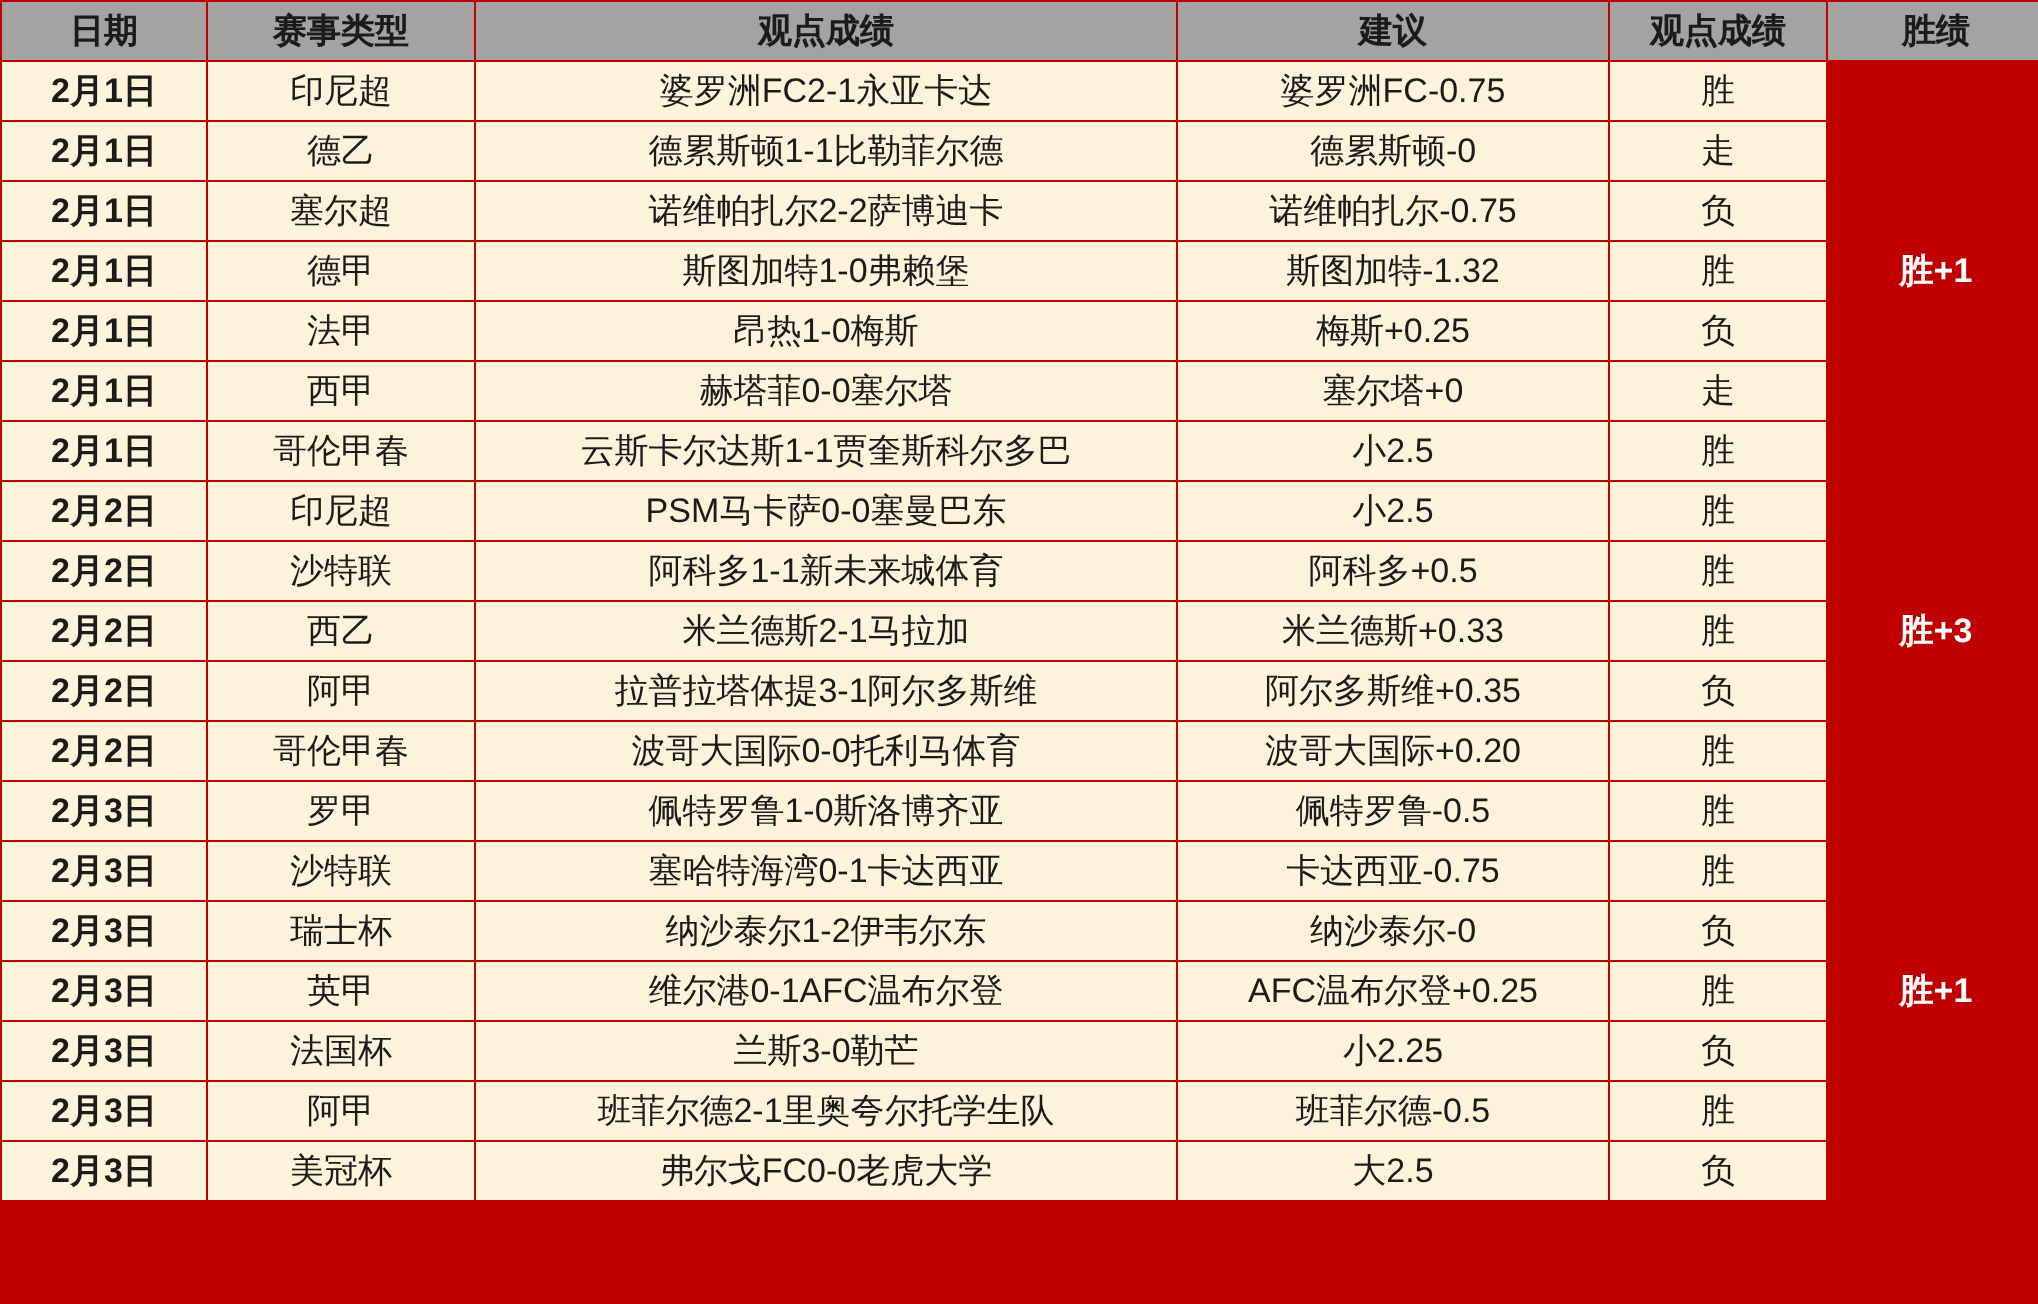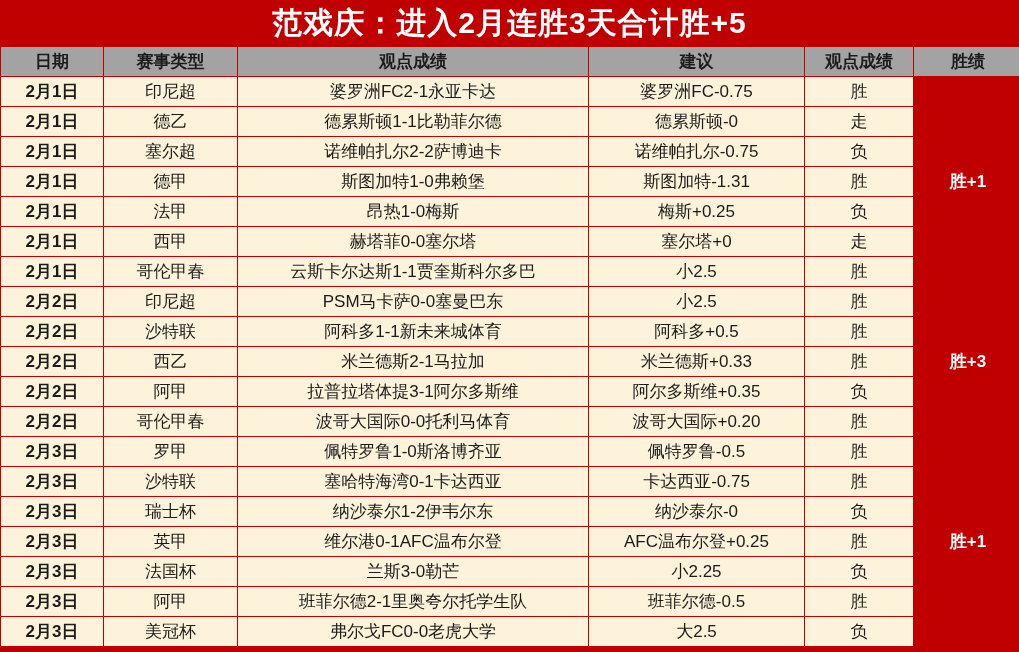--- a/index.html
+++ b/index.html
@@ -74,21 +74,20 @@
   .res-win { color: #e8420d; }
   .res-draw { color: #e8420d; }
   .res-lose { color: #1b1b1b; }
   .sep-top { border-top: 2px solid #c00000; }
 </style>
 </head>
 <body>
 
 <div class="sheet">
 
-  <div class="title">范戏庆：进入2月连胜3天合计胜+5</div>
 
   <table class="grid">
     <thead>
       <tr>
         <th style="width:102px">日期</th>
         <th style="width:133px">赛事类型</th>
         <th style="width:350px">观点成绩</th>
         <th style="width:215px">建议</th>
         <th style="width:108px">观点成绩</th>
         <th style="width:108px">胜绩</th>
@@ -114,21 +113,21 @@
           <td class="cell date">2月1日</td>
           <td class="cell league">塞尔超</td>
           <td class="cell match">诺维帕扎尔2-2萨博迪卡</td>
           <td class="cell advice">诺维帕扎尔-0.75</td>
           <td class="cell result res-lose">负</td>
         </tr>
         <tr>
           <td class="cell date">2月1日</td>
           <td class="cell league">德甲</td>
           <td class="cell match">斯图加特1-0弗赖堡</td>
-          <td class="cell advice">斯图加特-1.31</td>
+          <td class="cell advice">斯图加特-1.32</td>
           <td class="cell result res-win">胜</td>
         </tr>
         <tr>
           <td class="cell date">2月1日</td>
           <td class="cell league">法甲</td>
           <td class="cell match">昂热1-0梅斯</td>
           <td class="cell advice">梅斯+0.25</td>
           <td class="cell result res-lose">负</td>
         </tr>
         <tr>

